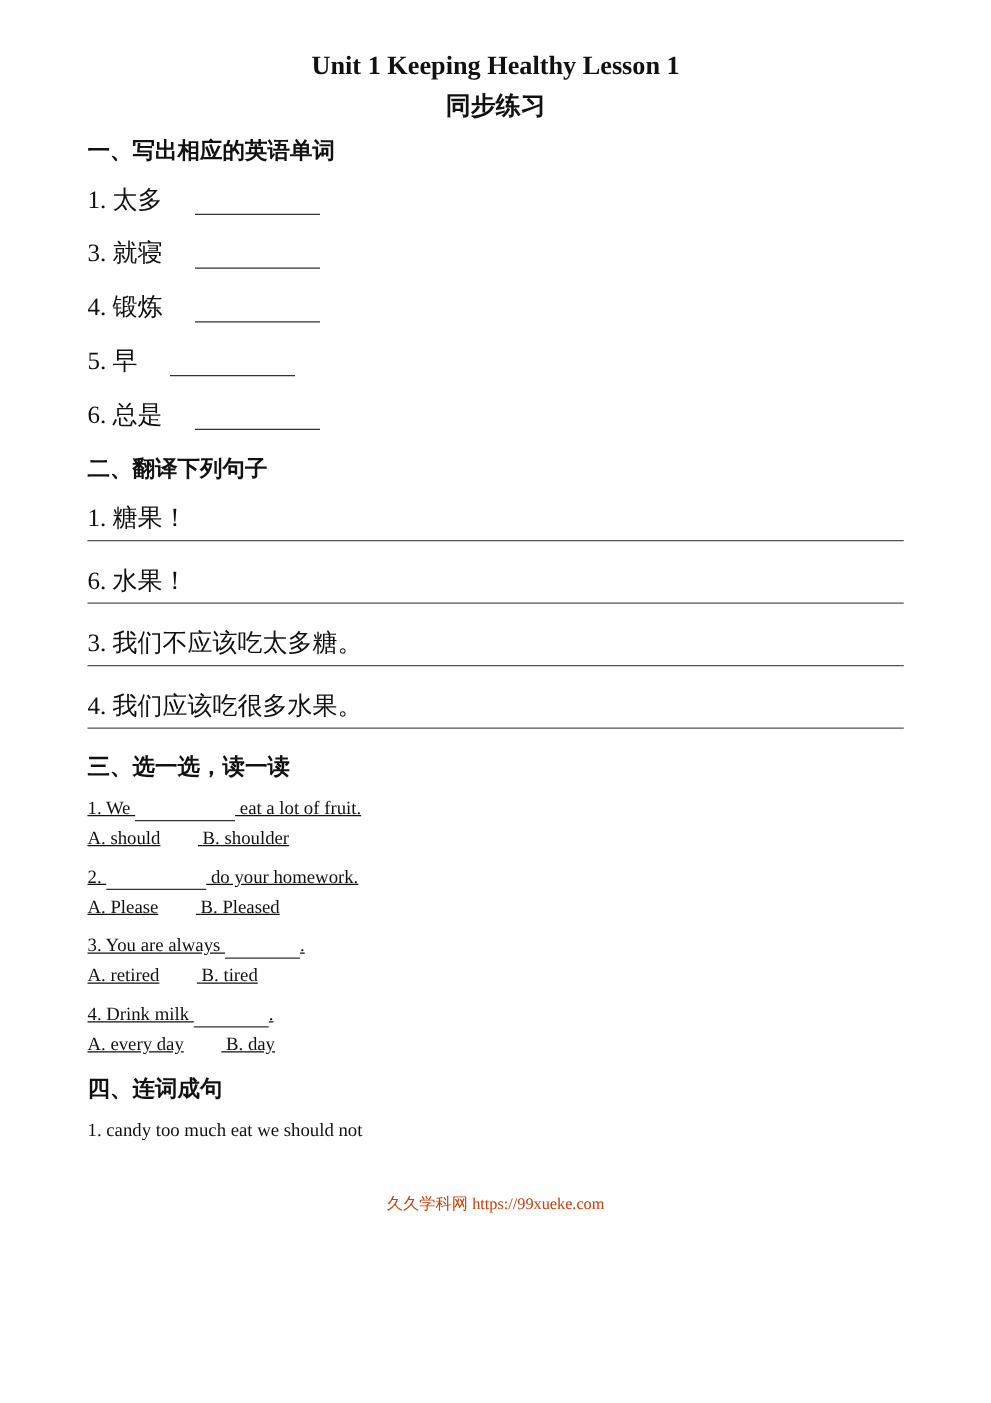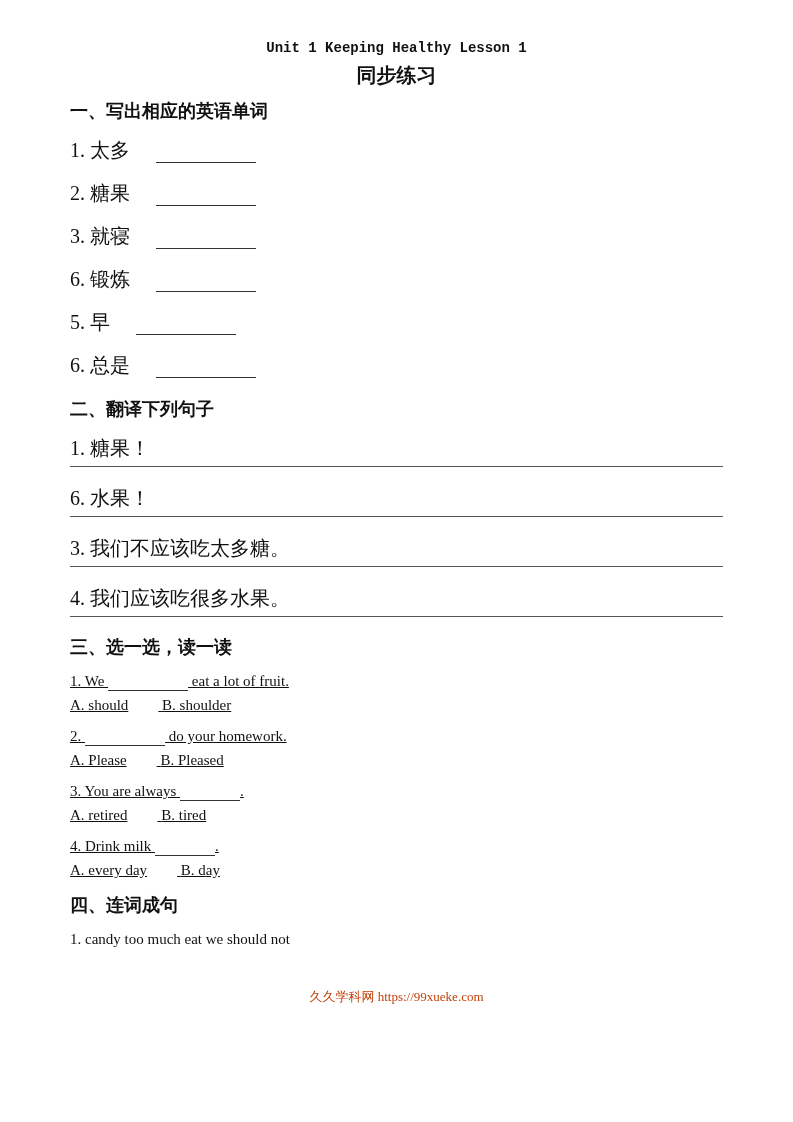--- a/index.html
+++ b/index.html
@@ -11,23 +11,23 @@
       background: #fff;
       font-family: "SimSun", "宋体", serif;
       font-size: 15px;
       color: #111;
       width: 793px;
       min-height: 1122px;
       padding: 40px 70px 40px 70px;
     }
     .page-title-en {
       text-align: center;
-      font-size: 14px;
+      font-size: 21px;
       font-weight: bold;
-      font-family: Liberation Mono, monospace;
+      font-family: Liberation Serif, serif;
       margin-bottom: 6px;
     }
     .page-title-cn {
       text-align: center;
       font-size: 20px;
       font-weight: bold;
       margin-bottom: 7px;
     }
     .section-title {
       font-size: 18px;
@@ -106,29 +106,25 @@
 <div class="page-title-cn">同步练习</div>
 
 <div class="section-title">一、写出相应的英语单词</div>
 
 <div>
   <div class="item-row">
     <span class="item-label">1. 太多</span>
     <span class="underline-blank">&nbsp;</span>
   </div>
   <div class="item-row">
-    <span class="item-label">2. 糖果</span>
-    <span class="underline-blank">&nbsp;</span>
-  </div>
-  <div class="item-row">
     <span class="item-label">3. 就寝</span>
     <span class="underline-blank">&nbsp;</span>
   </div>
   <div class="item-row">
-    <span class="item-label">6. 锻炼</span>
+    <span class="item-label">4. 锻炼</span>
     <span class="underline-blank">&nbsp;</span>
   </div>
   <div class="item-row">
     <span class="item-label">5. 早</span>
     <span class="underline-blank">&nbsp;</span>
   </div>
   <div class="item-row">
     <span class="item-label">6. 总是</span>
     <span class="underline-blank">&nbsp;</span>
   </div>

